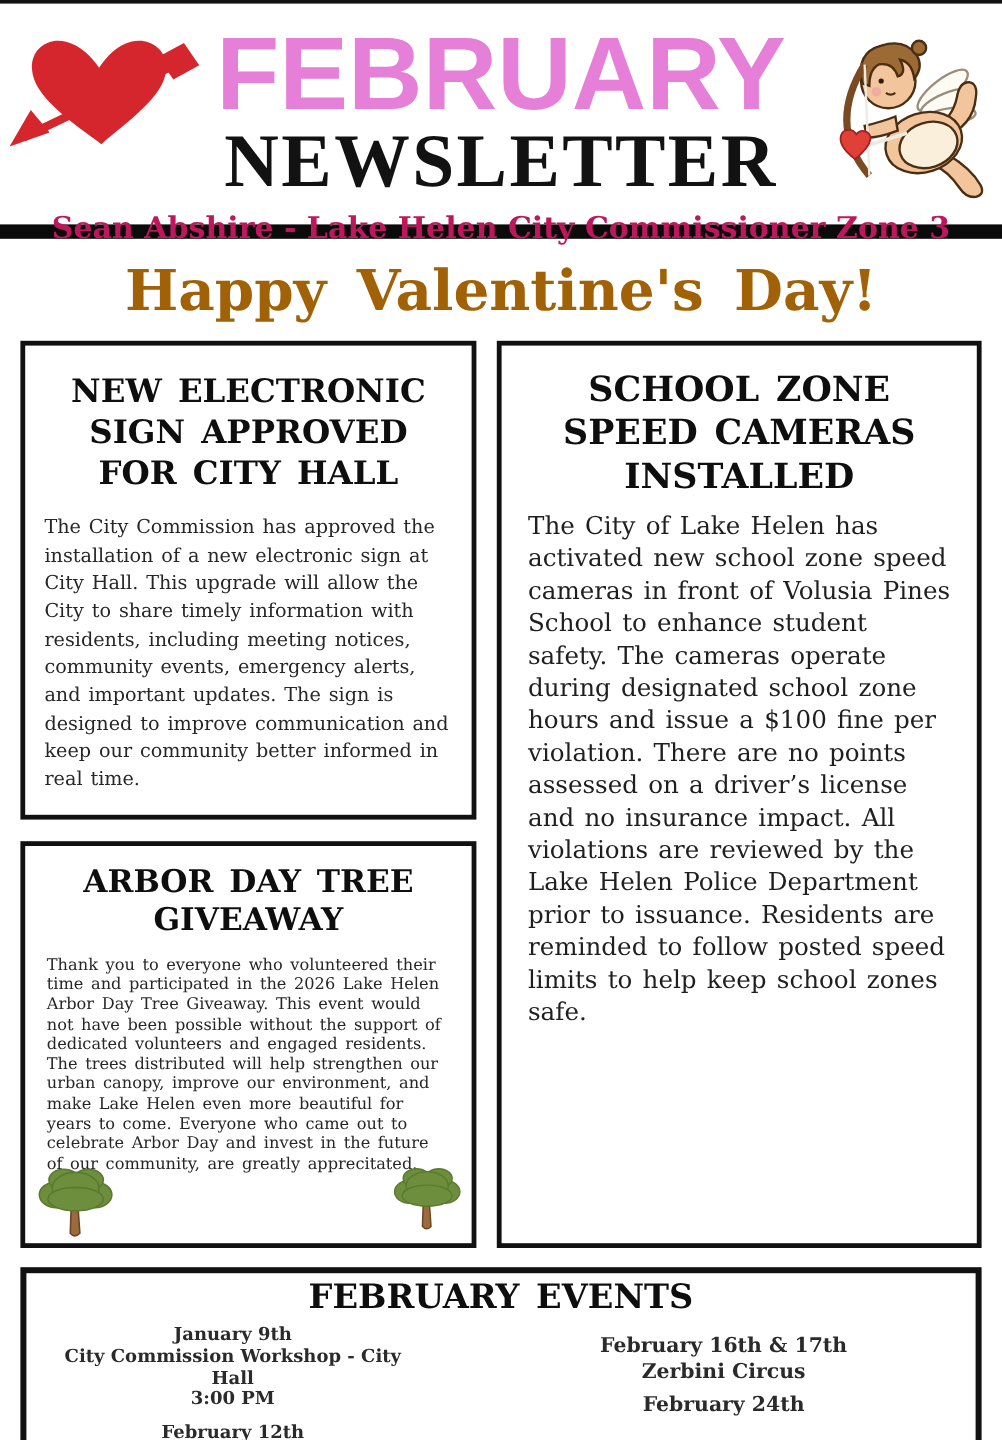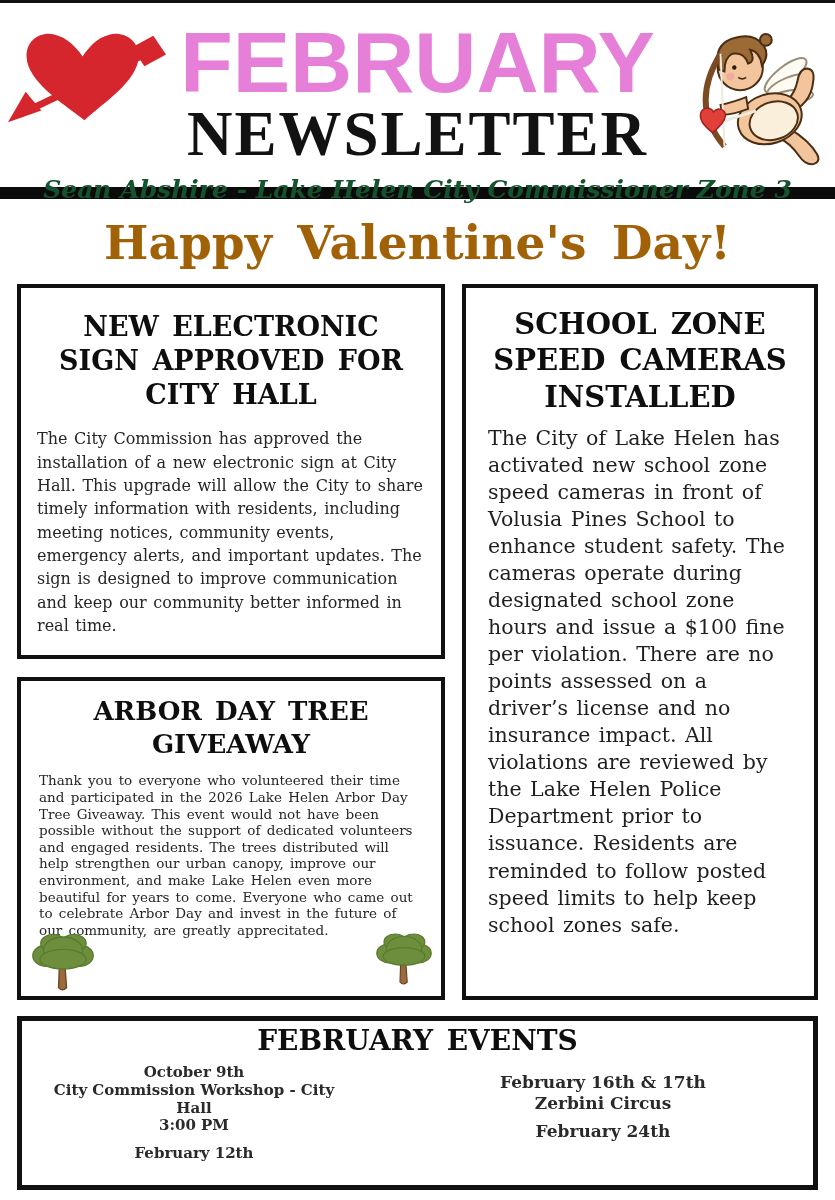--- a/index.html
+++ b/index.html
@@ -31,35 +31,34 @@
     line-height: 1.0;
     color: #121212;
     letter-spacing: 2px;
     margin-top: -2px;
   }
   .byline {
     font-family: "DejaVu Serif", serif;
     font-weight: 700;
     font-size: 25px;
     margin-top: 9px;
-    color: #14532d;
-    font-style: italic;
+    color: #be185d;
   }
   .rule { height: 12px; background: #0b0b0b; width: 100%; }
   .greeting {
     text-align: center;
     font-family: "DejaVu Serif", serif;
     font-weight: 700;
     font-size: 47px;
     color: #a16207;
     word-spacing: 9px;
     margin: 16px 0 14px 0;
   }
   .columns { display: flex; align-items: stretch; padding: 0 17px; gap: 17px; }
-  .col-left { width: 428px; display: flex; flex-direction: column; gap: 18px; }
+  .col-left { width: 380px; display: flex; flex-direction: column; gap: 18px; }
   .col-right { flex: 1; }
   .box { border: 4px solid #111; background: #fff; position: relative; }
   .box h3 {
     font-family: "DejaVu Serif", serif;
     font-weight: 700;
     text-align: center;
     color: #0e0e0e;
     word-spacing: 4px;
     line-height: 1.25;
   }
@@ -191,21 +190,21 @@
     <h3>SCHOOL ZONE SPEED CAMERAS INSTALLED</h3>
     <p>The City of Lake Helen has activated new school zone speed cameras in front of Volusia Pines School to enhance student safety. The cameras operate during designated school zone hours and issue a $100 fine per violation. There are no points assessed on a driver’s license and no insurance impact. All violations are reviewed by the Lake Helen Police Department prior to issuance. Residents are reminded to follow posted speed limits to help keep school zones safe.</p>
   </section>
 </main>
 
 <section class="box events">
   <h3 class="events-title">FEBRUARY EVENTS</h3>
   <div class="events-cols">
     <div class="ev-col ev-col-left">
       <div class="ev-group ev-normal">
-        <div>October 9th</div>
+        <div>January 9th</div>
         <div>City Commission Workshop - City Hall</div>
         <div>3:00 PM</div>
       </div>
       <div class="ev-group ev-normal">
         <div>February 12th</div>
 
       </div>
 
     </div>
     <div class="ev-col ev-col-right">

